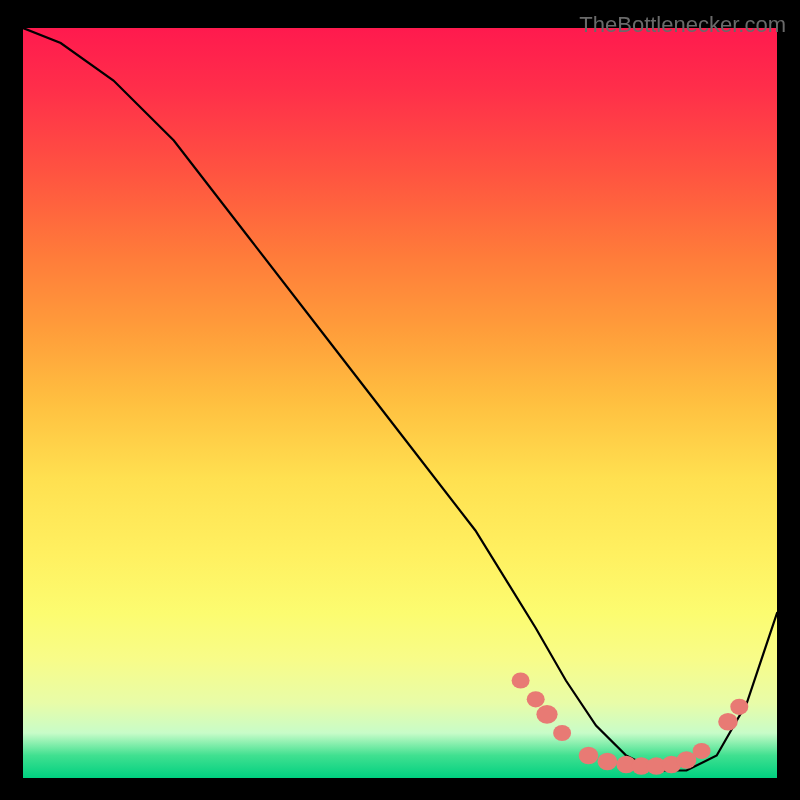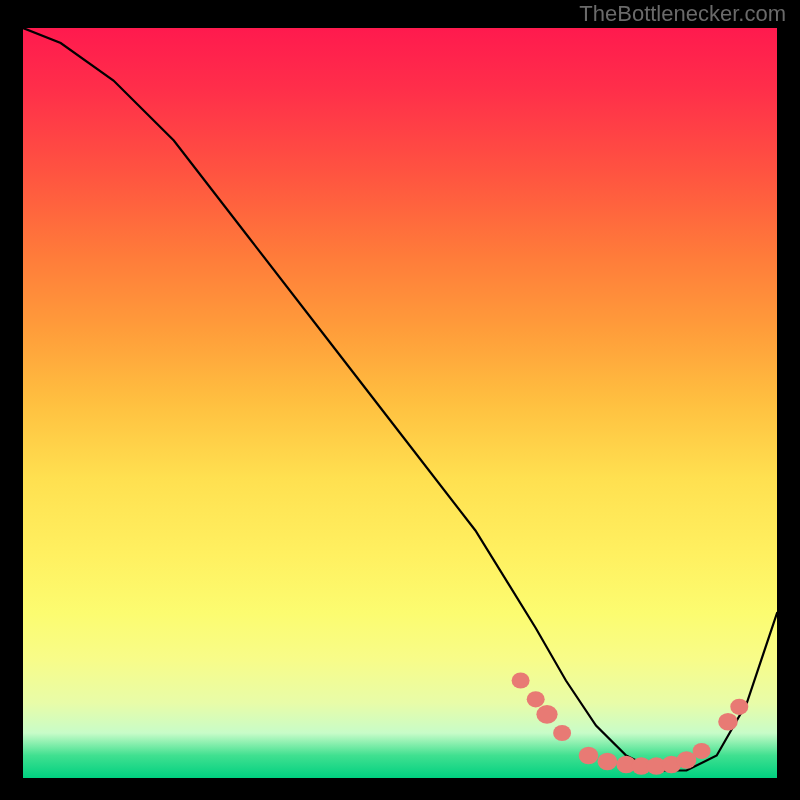--- a/index.html
+++ b/index.html
@@ -5,21 +5,21 @@
   * { margin: 0; padding: 0; box-sizing: border-box; }
   body {
     width: 800px;
     height: 800px;
     background: #000;
     position: relative;
     font-family: Arial, sans-serif;
   }
   .watermark {
     position: absolute;
-    top: 1px;
+    top: 12px;
     right: 14px;
     color: #6a6a6a;
     font-size: 22px;
     font-weight: 500;
     z-index: 10;
   }
   .plot-area {
     position: absolute;
     left: 23px;
     top: 28px;

